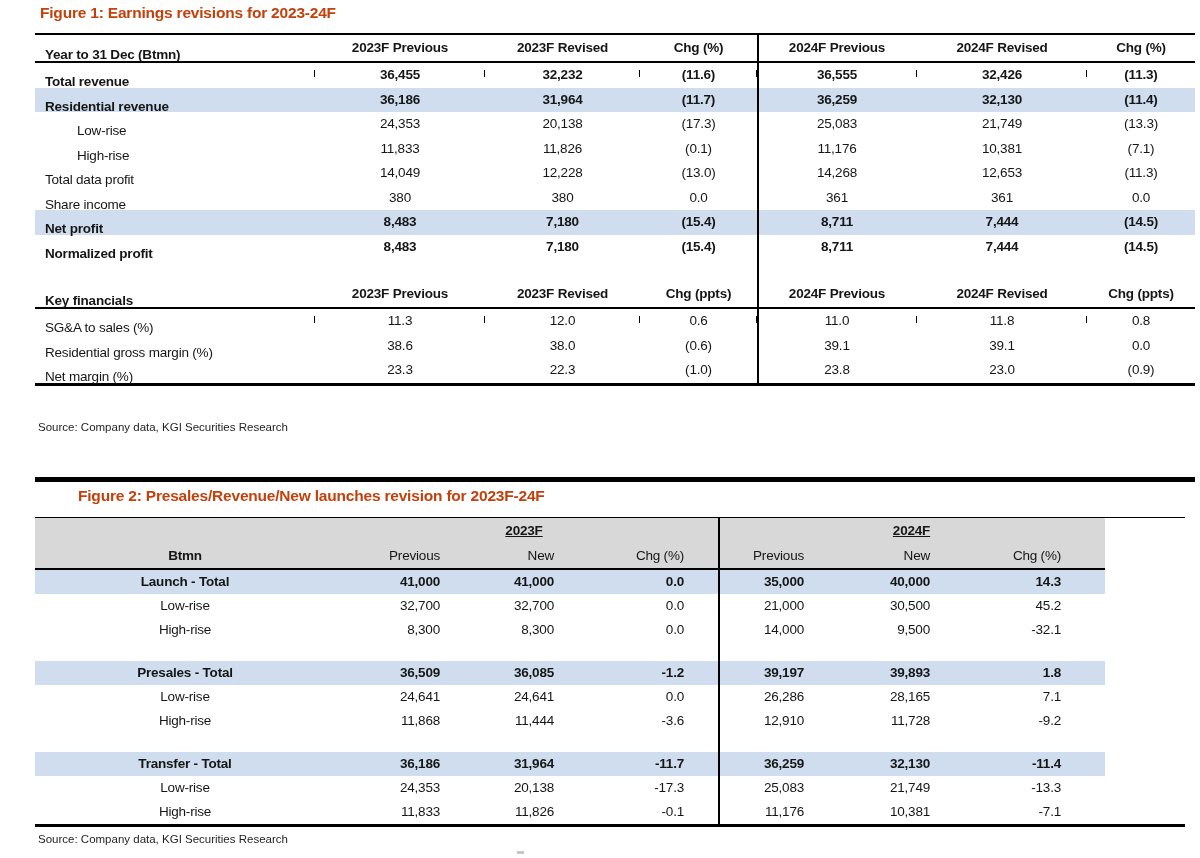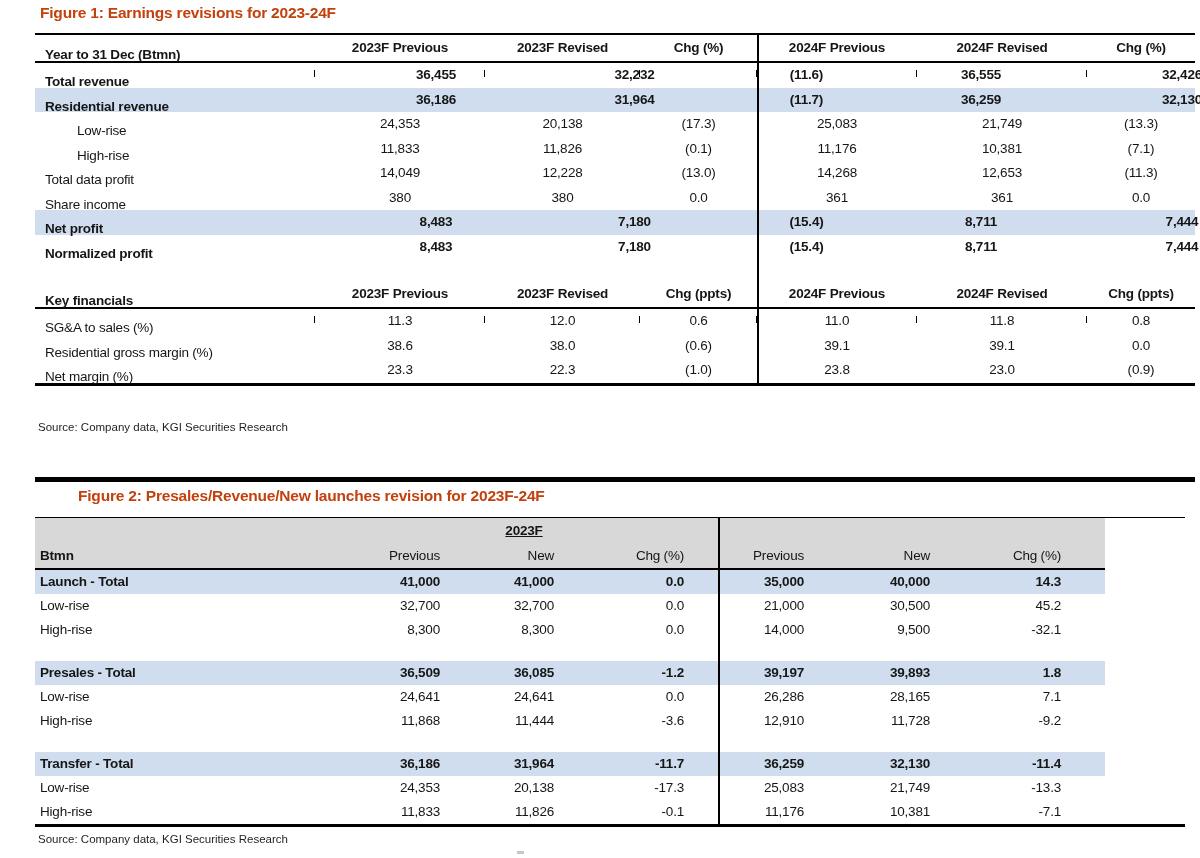--- a/index.html
+++ b/index.html
@@ -19,41 +19,41 @@
       border-top:2px solid #000;border-bottom:3px solid #000;}
   .t1-vline{position:absolute;left:722px;top:0;bottom:0;width:2px;background:#000;}
   .t1-row{display:grid;grid-template-columns:280px 170px 155px 117px 160px 170px 108px;
           height:24.5px;line-height:24.5px;font-size:13.5px;}
   .t1-row .cell{text-align:center;white-space:nowrap;overflow:visible;position:relative;}
   .t1-row .cell.label{text-align:left;padding-left:10px;margin-top:7px;}
   .t1-row .cell.label.indent{padding-left:42px;}
   .t1-row.t1-header{height:26px;line-height:26px;font-weight:bold;border-bottom:2px solid #000;}
   .t1-row.t1-header .cell:not(:first-child)::after{
       content:'';position:absolute;left:-1px;bottom:-9px;width:1px;height:7px;background:#000;}
-  .t1-row.bold{font-weight:bold;gap:36px;}
+  .t1-row.bold{font-weight:bold;}
   .t1-row.hl{background:var(--hl,#cfddee);}
   .t1-spacer{height:22px;}
 
   
   #fig2-topbar{position:absolute;left:35px;top:477px;width:1160px;height:4.5px;background:#000;}
   #t2{position:absolute;left:35px;top:517px;width:1150px;
       border-top:1.5px solid #000;border-bottom:3px solid #000;}
   #t2-inner{position:relative;width:1070px;}
   .t2-vline{position:absolute;left:683px;top:0;bottom:0;width:2px;background:#000;}
   #t2-headblock{background:var(--gray,#d8d8d8);border-bottom:2.5px solid #000;}
   .t2-row{display:grid;grid-template-columns:295px 130px 130px 128px 130px 130px 127px;
           height:24px;line-height:24px;font-size:13.5px;}
   .t2-row .cell{text-align:right;white-space:nowrap;}
   .t2-row .cell:nth-child(2){padding-right:20px;}
   .t2-row .cell:nth-child(3){padding-right:36px;}
   .t2-row .cell:nth-child(4){padding-right:34px;}
   .t2-row .cell:nth-child(5){padding-right:44px;}
   .t2-row .cell:nth-child(6){padding-right:48px;}
   .t2-row .cell:nth-child(7){padding-right:44px;}
-  .t2-row .cell.label{text-align:left;padding-left:5px;}
+  .t2-row .cell.label{text-align:center;padding-left:5px;}
   .t2-row.t2-group{height:25px;line-height:25px;font-weight:bold;}
   .t2-row.t2-group .cell{text-align:center;padding:0;text-decoration:underline;}
   .t2-row.t2-colhead{height:25px;line-height:25px;}
   .t2-row.t2-colhead .cell.label{font-weight:bold;}
   .t2-row.bold{font-weight:bold;}
   .t2-row.hl{background:var(--hl,#cfddee);}
   .t2-spacer{height:19px;}
 
   
   #artifact{position:absolute;left:517px;top:851px;width:40px;height:3px;}
@@ -196,20 +196,21 @@
 
   <h2 class="fig-title" id="fig2-title">Figure 2: Presales/Revenue/New launches revision for 2023F-24F</h2>
 
   <div id="t2">
     <div id="t2-inner">
       <div class="t2-vline"></div>
       <div id="t2-headblock">
           <div class="t2-row t2-group">
             <div class="cell label"></div>
             <div class="cell" style="grid-column: 2 / span 3;">2023F</div>
+            <div class="cell" style="grid-column: 5 / span 3;">2024F</div>
           </div>
           <div class="t2-row t2-colhead">
             <div class="cell label">Btmn</div>
             <div class="cell">Previous</div>
             <div class="cell">New</div>
             <div class="cell">Chg (%)</div>
             <div class="cell">Previous</div>
             <div class="cell">New</div>
             <div class="cell">Chg (%)</div>
           </div>

